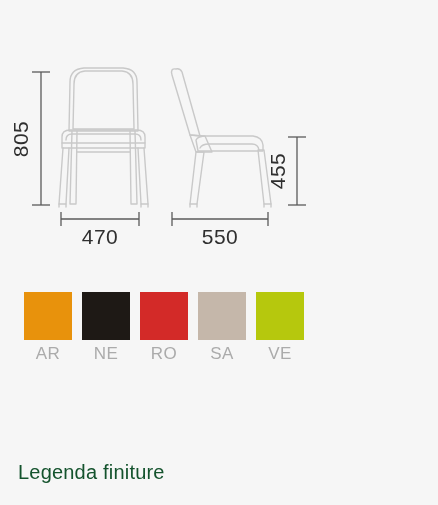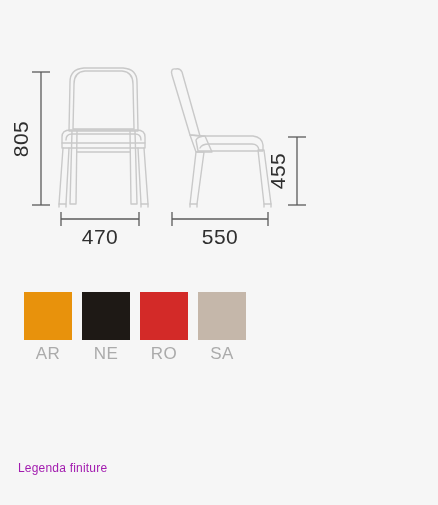--- a/index.html
+++ b/index.html
@@ -72,22 +72,22 @@
     font-family: "Liberation Sans", sans-serif;
     letter-spacing: 0.4px;
     line-height: 17px;
   }
 
   
   .legend-caption {
     position: absolute;
     left: 18px;
     top: 461px;
-    font-size: 12px;
-    color: #a21caf;
+    font-size: 20px;
+    color: #14532d;
     font-family: "Liberation Sans", sans-serif;
     letter-spacing: 0.2px;
   }
 </style>
 </head>
 <body>
 
 <div id="product-sheet">
 
   <div class="drawing-area">
@@ -175,17 +175,21 @@
         <div class="swatch-label">NE</div>
       </div>
       <div class="swatch-cell">
         <div class="swatch-chip" style="background: rgb(211, 42, 40);"></div>
         <div class="swatch-label">RO</div>
       </div>
       <div class="swatch-cell">
         <div class="swatch-chip" style="background: rgb(197, 183, 170);"></div>
         <div class="swatch-label">SA</div>
       </div>
+      <div class="swatch-cell">
+        <div class="swatch-chip" style="background: rgb(182, 200, 13);"></div>
+        <div class="swatch-label">VE</div>
+      </div>
     </div>
 
   <div class="legend-caption">Legenda finiture</div>
 
 </div>
 
 </body></html>

